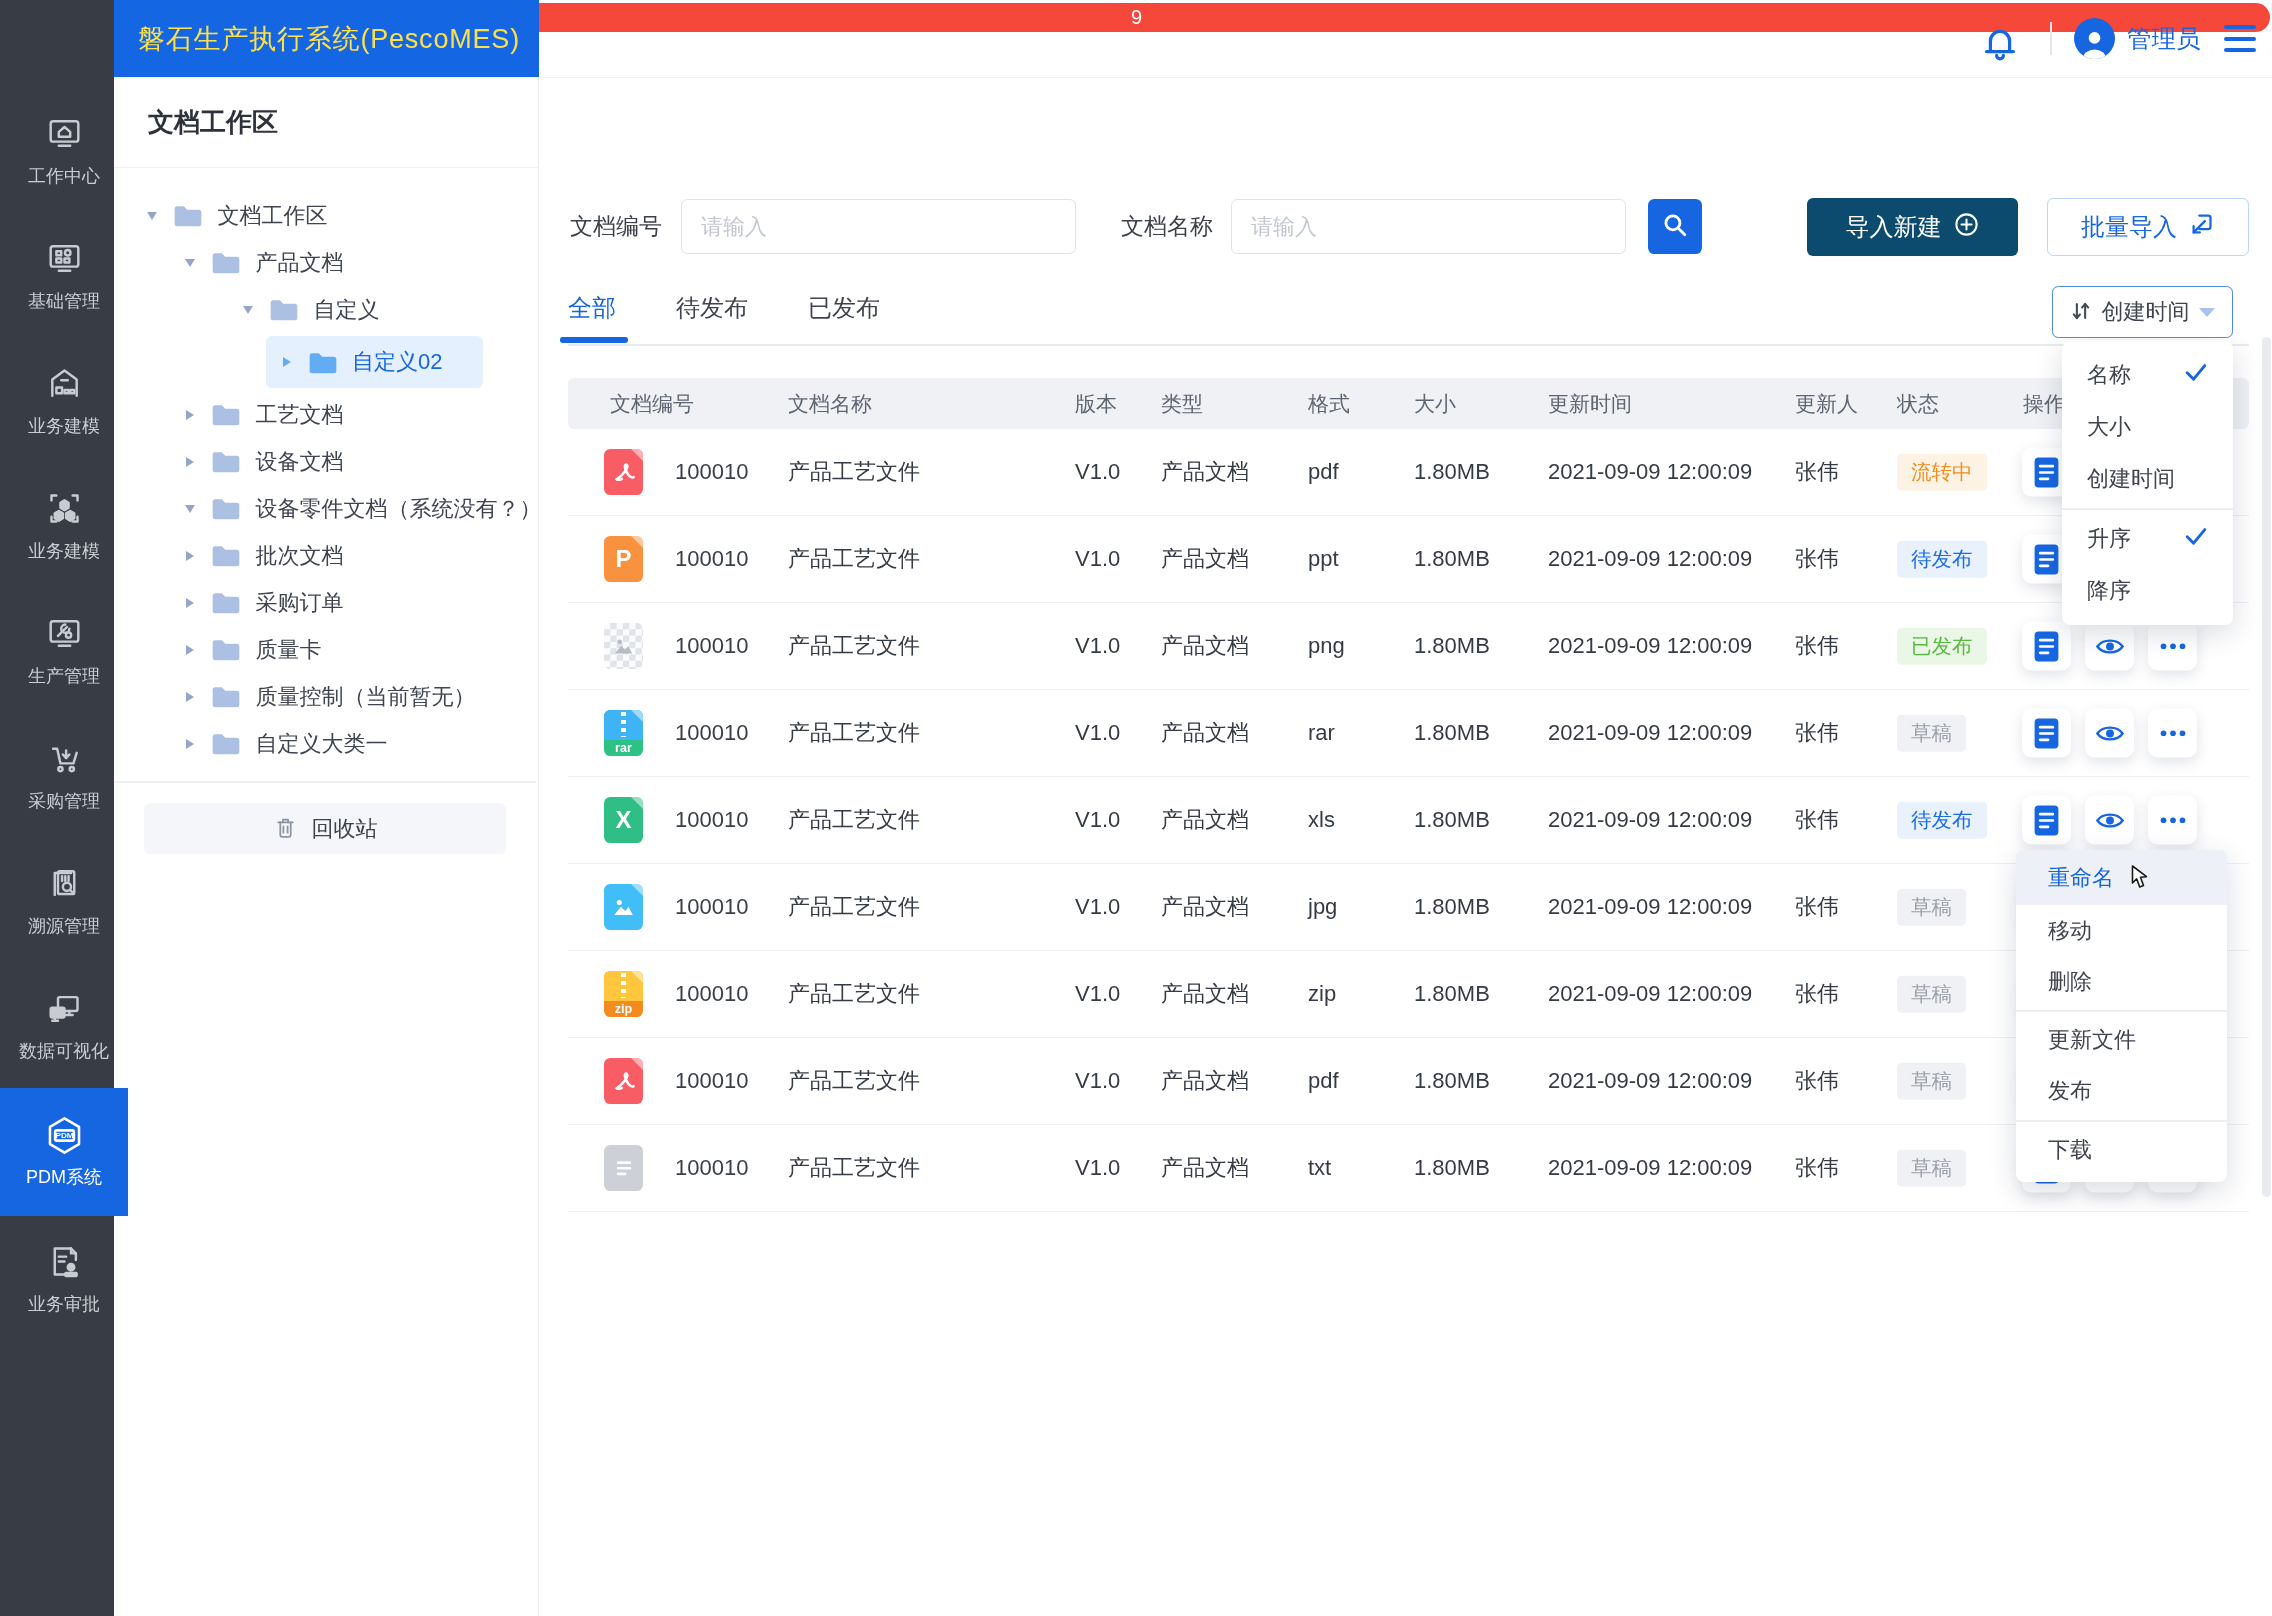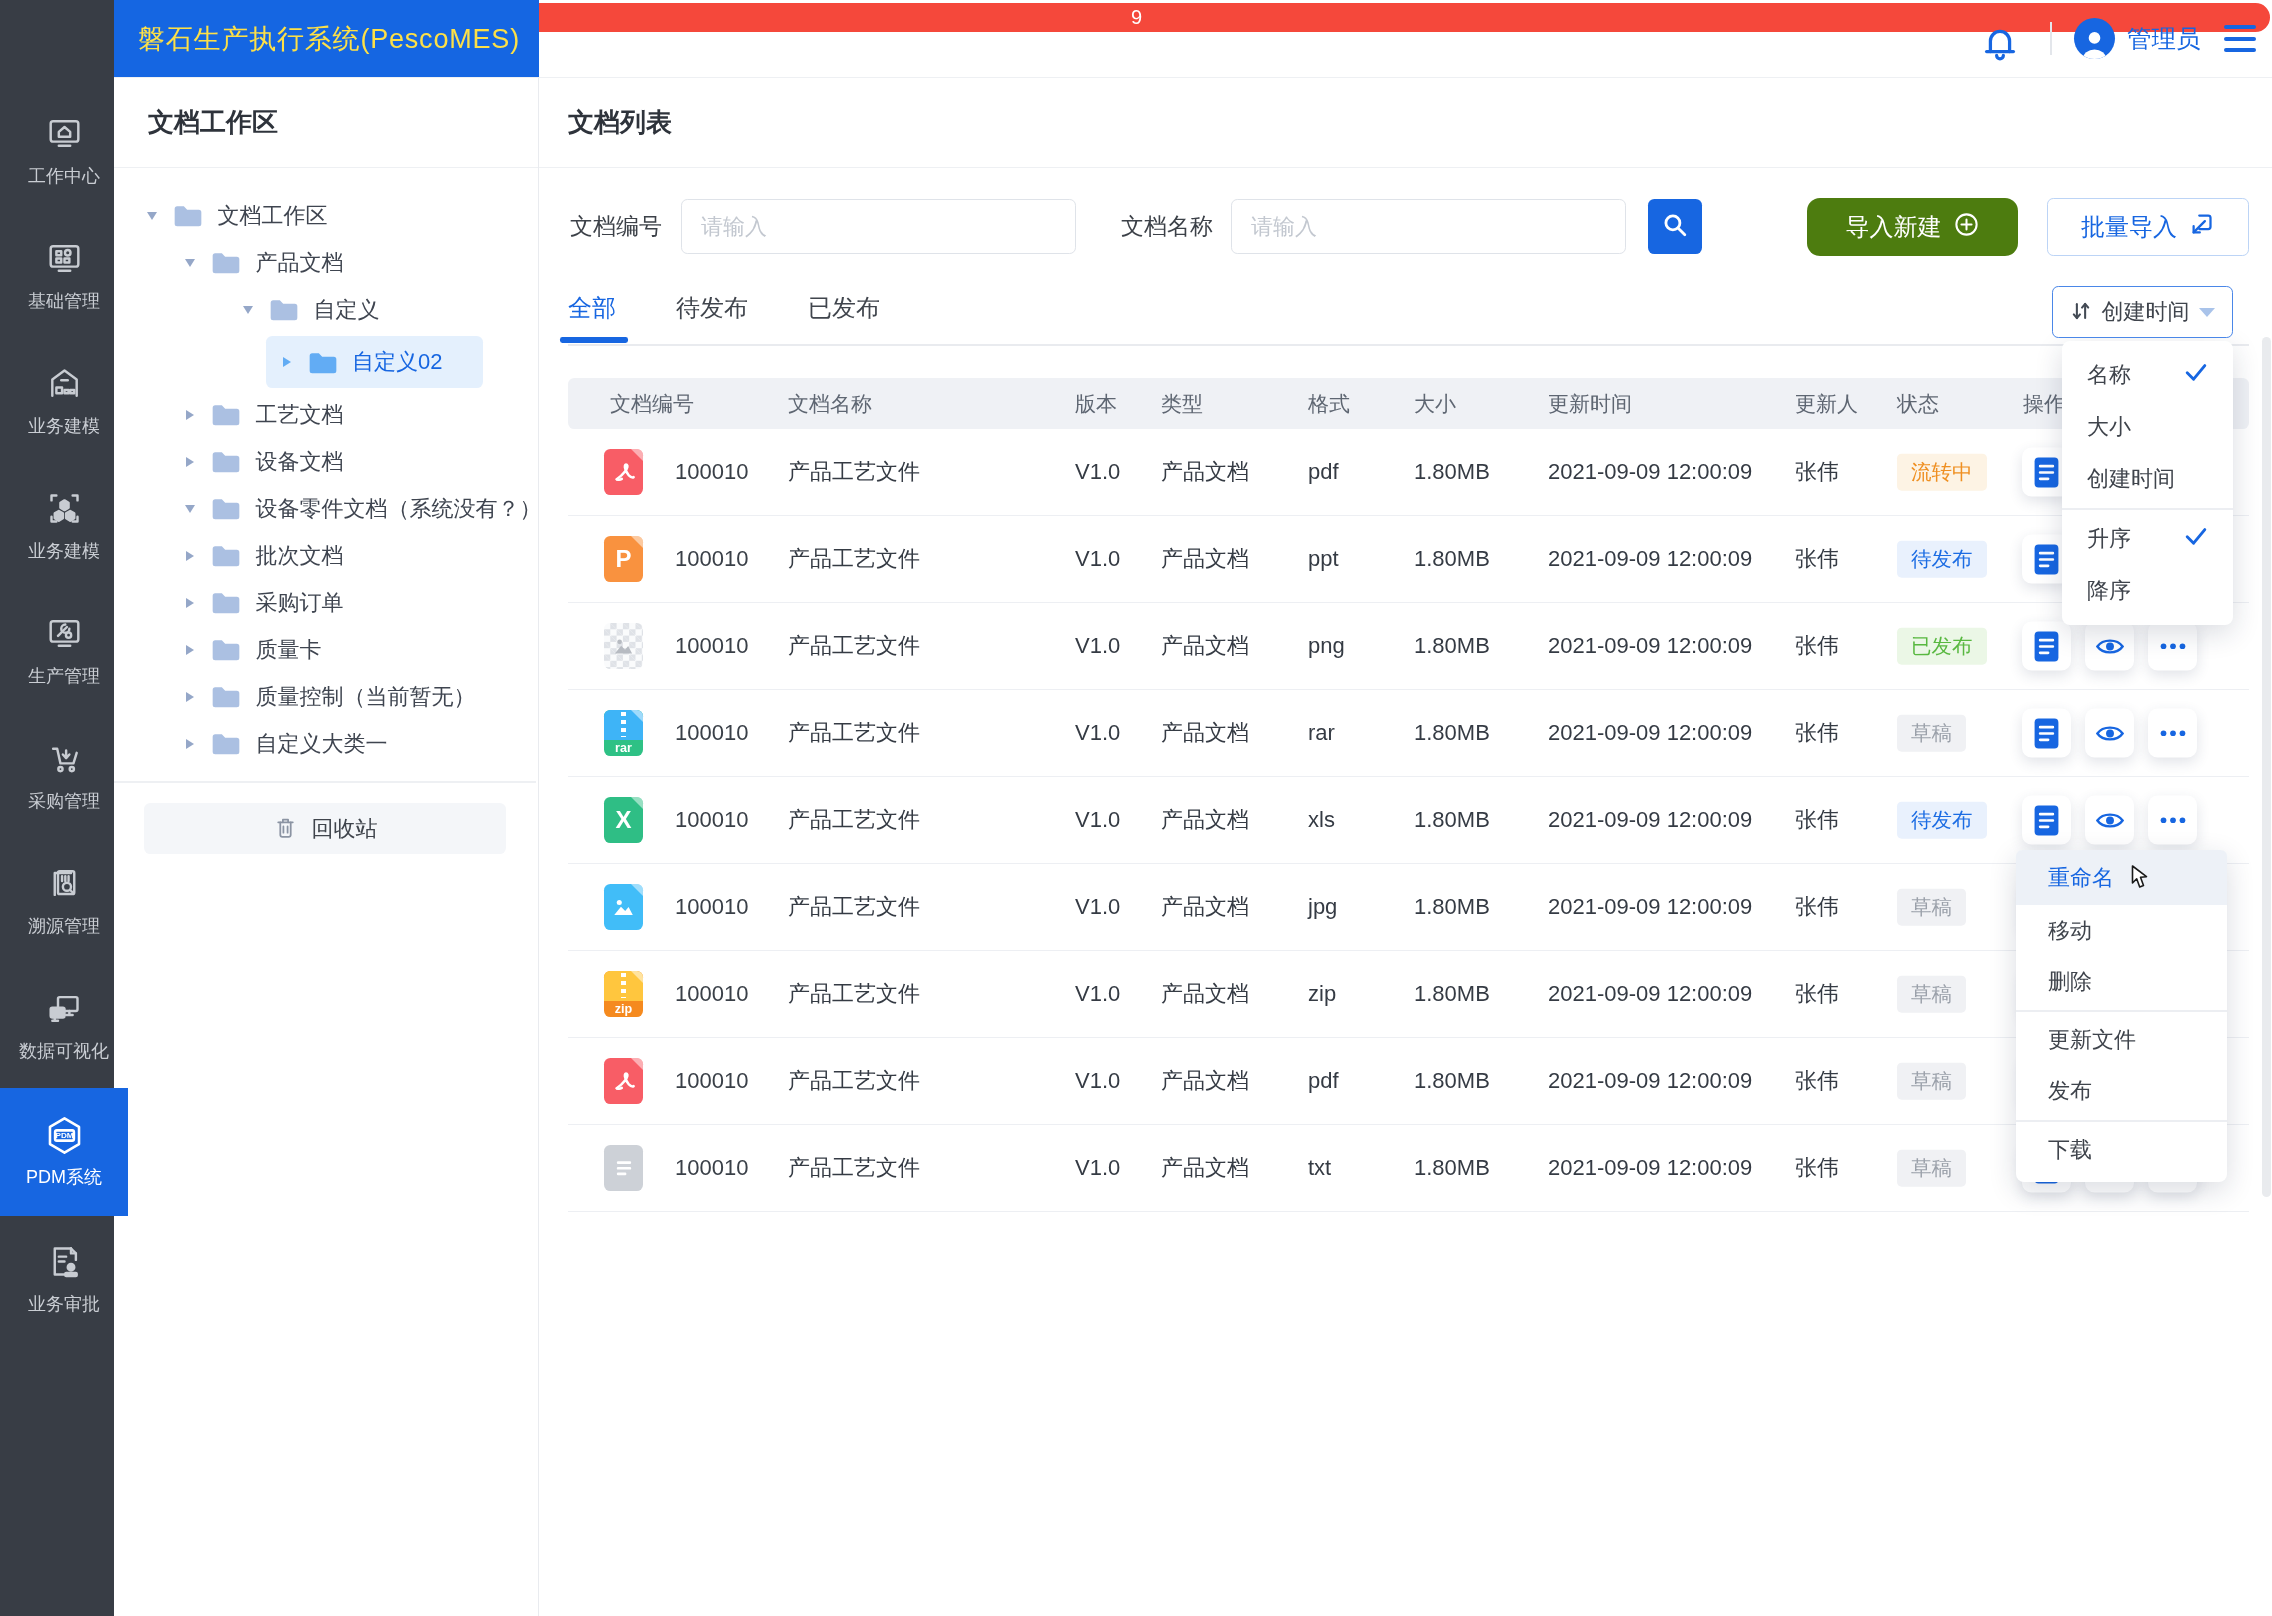--- a/index.html
+++ b/index.html
@@ -54,21 +54,21 @@
   
   #main{position:absolute;left:539px;top:77px;right:0;bottom:0;background:#fff;}
   #main .panel-header{padding-left:29px;}
   
   .flt-label{position:absolute;top:122px;height:55px;line-height:55px;font-size:23px;color:#3c4148;white-space:nowrap;}
   #lbl-doc-no{left:31px;} #lbl-doc-name{left:582px;}
   .flt-input{position:absolute;top:122px;height:55px;width:395px;box-sizing:border-box;border:1.6px solid #dfe3e9;border-radius:6.3px;padding:0 19px;font-size:22px;color:#343a42;outline:none;font-family:inherit;}
   .flt-input::placeholder{color:#c3c8d0;}
   #inp-doc-no{left:142px;} #inp-doc-name{left:692px;}
   #search-btn{position:absolute;left:1109px;top:122px;width:54px;height:55px;border:none;border-radius:6.3px;background:#1766E1;display:flex;align-items:center;justify-content:center;cursor:pointer;}
-  #btn-import-new{position:absolute;left:1268px;top:121px;width:211px;height:58px;border:none;border-radius:13px;background:#4d7c0f;color:#fff;font-size:24px;display:flex;align-items:center;justify-content:center;gap:11px;cursor:pointer;font-family:inherit;}
+  #btn-import-new{position:absolute;left:1268px;top:121px;width:211px;height:58px;border:none;border-radius:6px;background:#0c4a6e;color:#fff;font-size:24px;display:flex;align-items:center;justify-content:center;gap:11px;cursor:pointer;font-family:inherit;}
   #btn-batch-import{position:absolute;left:1508px;top:121px;width:202px;height:58px;box-sizing:border-box;border:1.6px solid #bcd4f6;border-radius:6.3px;background:#fff;color:#1766E1;font-size:24px;display:flex;align-items:center;justify-content:center;gap:11px;cursor:pointer;font-family:Liberation Serif, serif;}
   
   #tabs{position:absolute;left:29px;top:215px;display:flex;gap:60px;}
   .tab{font-size:24px;color:#40454d;cursor:pointer;}
   .tab.active{color:#1766E1;}
   #tab-underline{position:absolute;left:21px;top:260px;width:68px;height:6.3px;border-radius:2.4px;background:#1766E1;}
   #tabs-divider{position:absolute;left:29px;right:24px;top:267px;height:1.6px;background:#e9ebef;}
   
   #sort-btn{position:absolute;left:1513px;top:209px;width:181px;height:52px;box-sizing:border-box;border:1.6px solid #4a87e8;border-radius:6.3px;background:#fff;display:flex;align-items:center;justify-content:center;gap:9.5px;cursor:pointer;z-index:45;}
   #sort-btn .sort-label{font-size:22px;color:#3f444c;}
@@ -401,23 +401,20 @@
           <path d="M19 14 v-5 h10 v5"></path>
         <path d="M14 14 v24 a4 4 0 0 0 4 4 h12 a4 4 0 0 0 4 -4 v-24"></path>
         <path d="M20 22 v12 M28 22 v12"></path>
       </svg>
     </span>
     <span class="rec-label">回收站</span>
   </div>
 </div>
 
 <div id="main">
-  <div class="panel-header">
-    <span class="panel-title">文档列表</span>
-  </div>
 
   <span class="flt-label" id="lbl-doc-no">文档编号</span>
   <input class="flt-input" id="inp-doc-no" placeholder="请输入" style="">
   <span class="flt-label" id="lbl-doc-name">文档名称</span>
   <input class="flt-input" id="inp-doc-name" placeholder="请输入" style="">
   <button id="search-btn">
     <span>
       <svg width="28" height="28" viewBox="0 0 40 40" fill="none" stroke="#fff" stroke-width="4" stroke-linecap="round">
         <circle cx="17" cy="17" r="10"></circle>
           <path d="M25 25 L34 34"></path>

